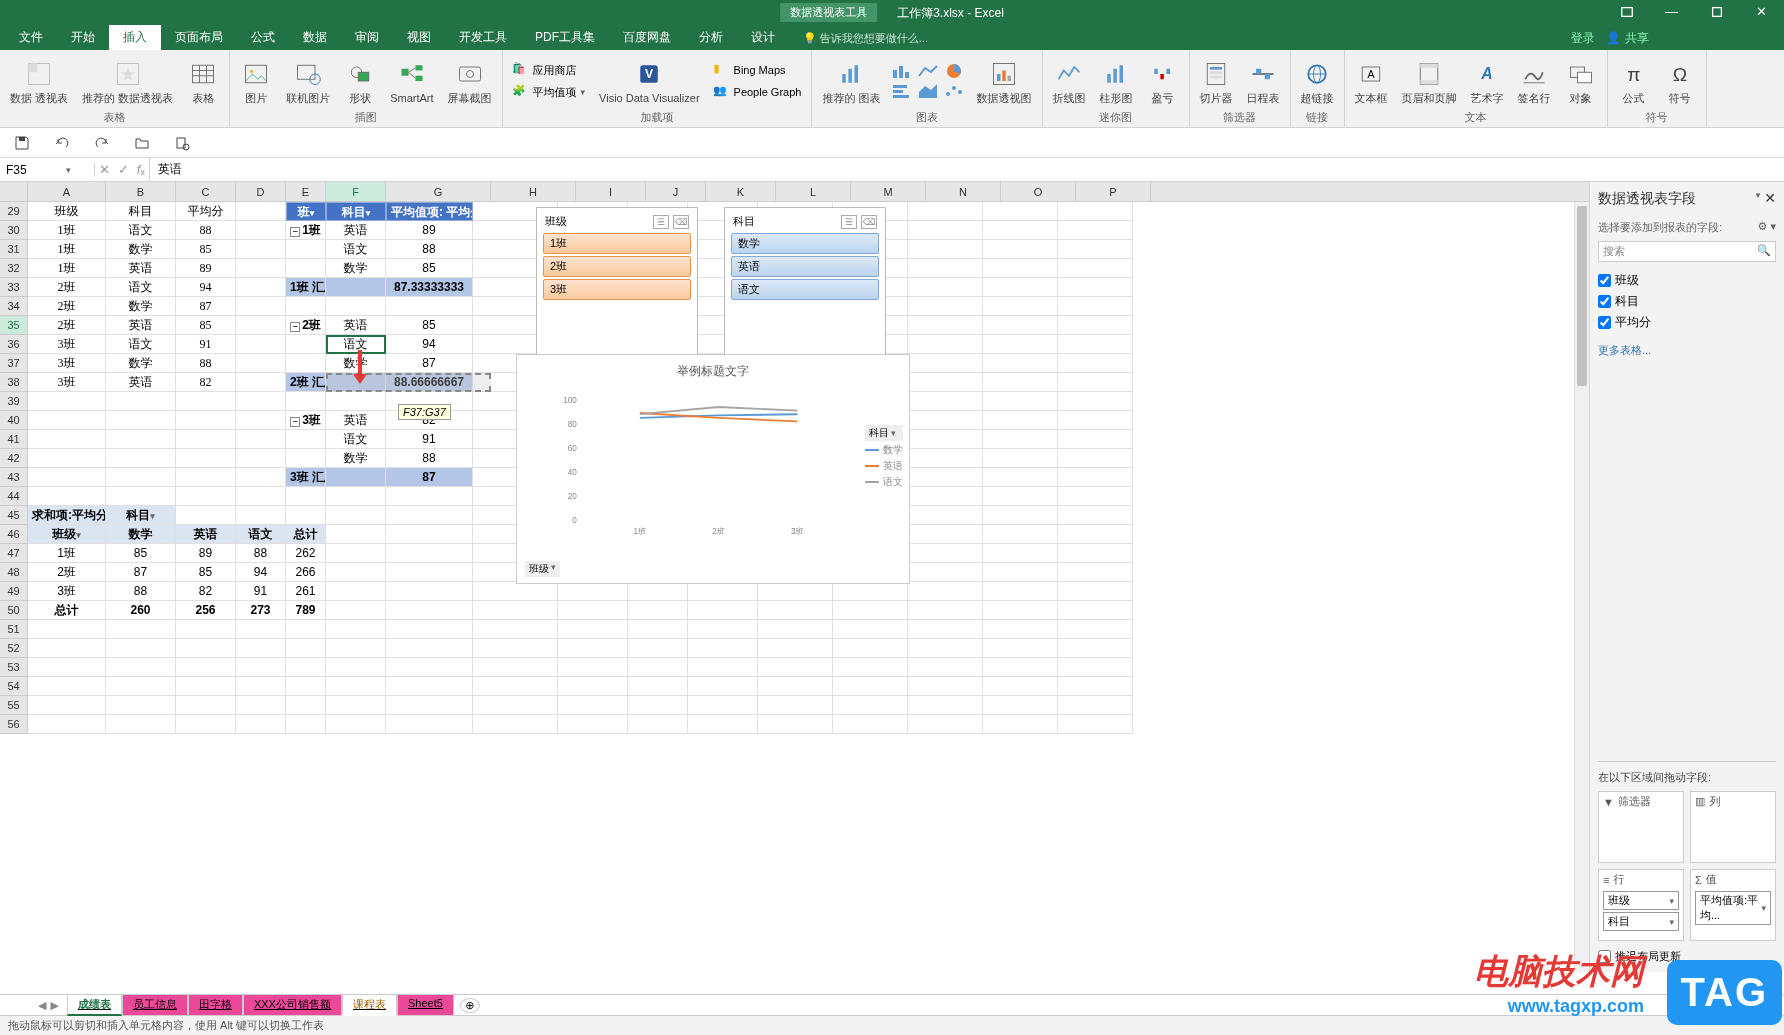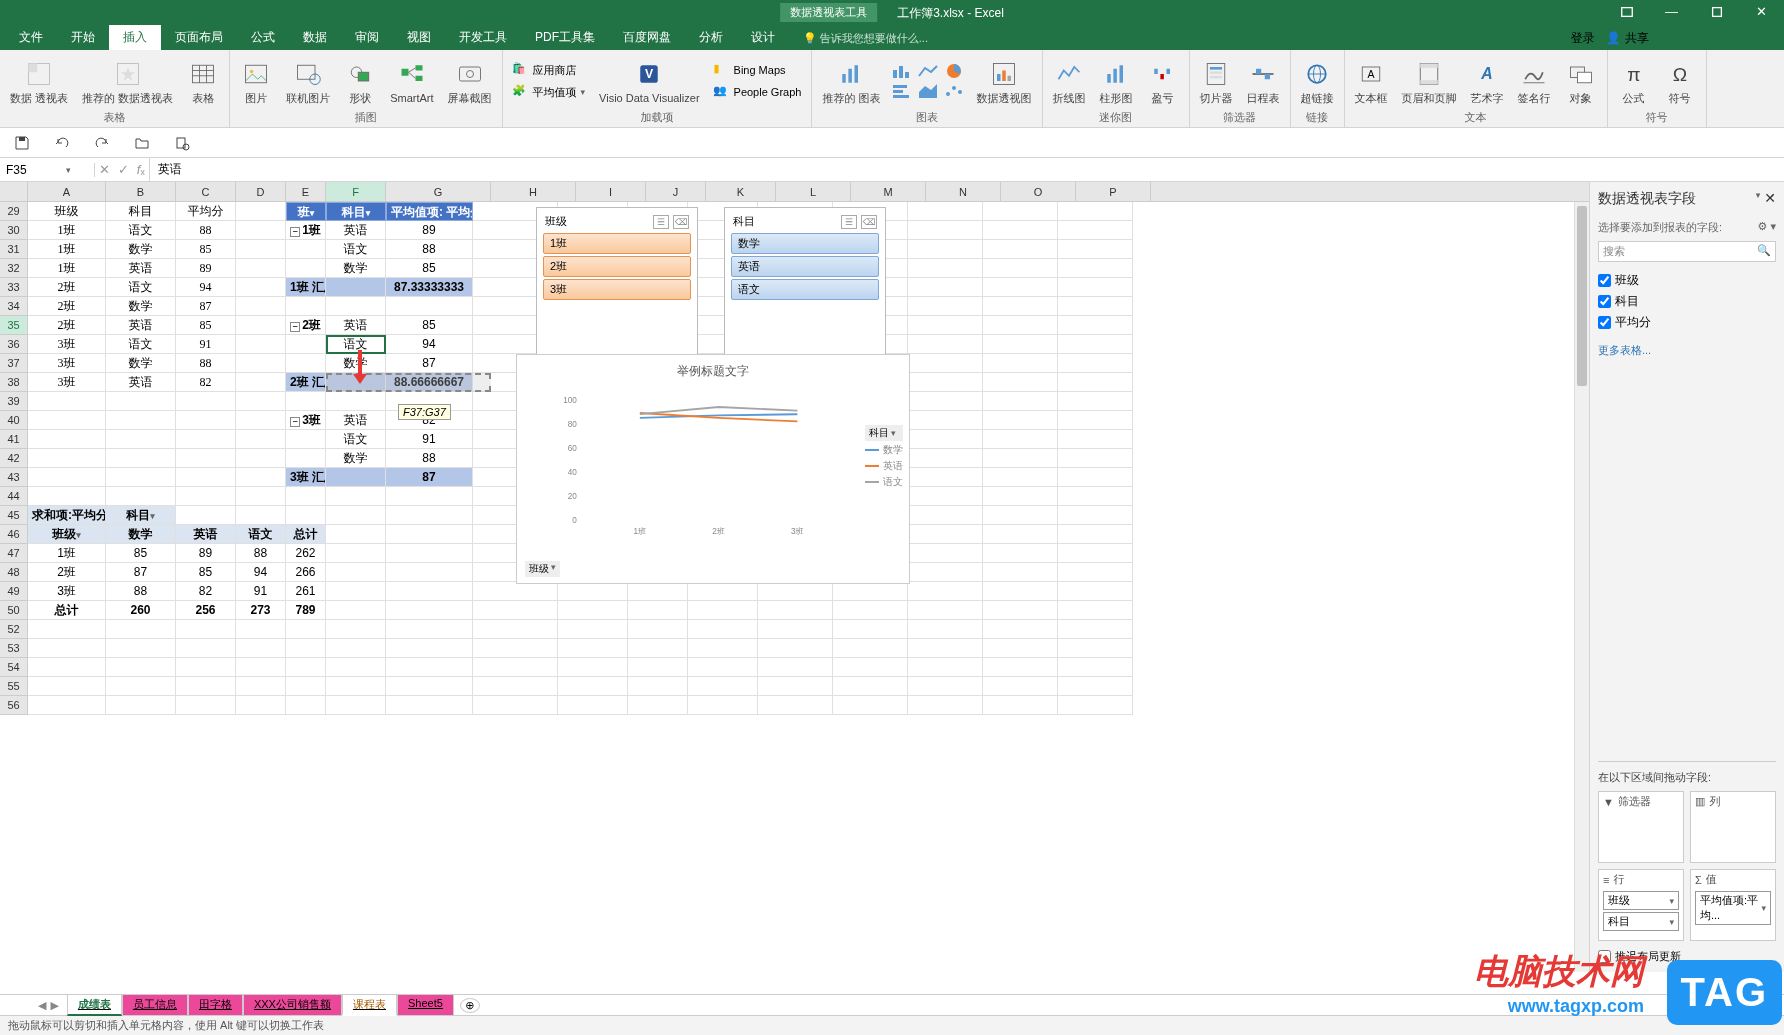--- a/index.html
+++ b/index.html
@@ -14,21 +14,21 @@
 .win-btn { width: 45px; height: 24px; text-align: center; line-height: 24px; cursor: pointer; font-size: 13px; }
 .win-box { width: 45px; height: 24px; display: flex; align-items: center; justify-content: center; }
 .win-box svg { width: 14px; height: 14px; }
 
 
 .ribbon-tabs { height: 24px; display: flex; align-items: flex-end; padding-left: 5px; position: absolute; bottom: 0; left: 0; right: 0; }
 .tab { padding: 4px 14px; color: #fff; cursor: pointer; font-size: 12px; }
 .tab.active { background: #fff; color: #217346; }
 .tab.context { color: #fff; }
 .tell-me { color: #c8e0d2; padding: 4px 14px; font-size: 11px; }
-.title-right-items { position: absolute; right: 135px; bottom: 3px; color: #000000; display: flex; gap: 12px; align-items: center; font-size: 12px; }
+.title-right-items { position: absolute; right: 135px; bottom: 3px; color: #86efac; display: flex; gap: 12px; align-items: center; font-size: 12px; }
 
 
 .ribbon { height: 78px; background: #f1f1f1; border-bottom: 1px solid #d4d4d4; display: flex; }
 .ribbon-group { border-right: 1px solid #d4d4d4; padding: 2px 6px 0; display: flex; flex-direction: column; align-items: center; }
 .ribbon-group-content { flex: 1; display: flex; align-items: center; gap: 6px; }
 .ribbon-group-label { font-size: 11px; color: #666; padding: 0 0 2px; }
 .ribbon-btn { display: flex; flex-direction: column; align-items: center; gap: 2px; cursor: pointer; padding: 2px 4px; min-width: 36px; }
 .ribbon-btn .icon-placeholder { width: 32px; height: 32px; display: flex; align-items: center; justify-content: center; }
 .ribbon-btn-label { font-size: 11px; color: #444; text-align: center; line-height: 1.1; white-space: nowrap; }
 .ribbon-small-row { display: flex; flex-direction: column; gap: 2px; }
@@ -1009,20 +1009,39 @@
           <div class="cell wI"></div>
           <div class="cell wJ"></div>
           <div class="cell wK"></div>
           <div class="cell wL"></div>
           <div class="cell wM"></div>
           <div class="cell wN"></div>
           <div class="cell wO"></div>
           <div class="cell wP"></div>
         </div>
         <div class="row">
+          <div class="row-h">51</div>
+          <div class="cell wA"></div>
+          <div class="cell wB"></div>
+          <div class="cell wC"></div>
+          <div class="cell wD"></div>
+          <div class="cell wE"></div>
+          <div class="cell wF"></div>
+          <div class="cell wG"></div>
+          <div class="cell wH"></div>
+          <div class="cell wI"></div>
+          <div class="cell wJ"></div>
+          <div class="cell wK"></div>
+          <div class="cell wL"></div>
+          <div class="cell wM"></div>
+          <div class="cell wN"></div>
+          <div class="cell wO"></div>
+          <div class="cell wP"></div>
+        </div>
+        <div class="row">
           <div class="row-h">52</div>
           <div class="cell wA"></div>
           <div class="cell wB"></div>
           <div class="cell wC"></div>
           <div class="cell wD"></div>
           <div class="cell wE"></div>
           <div class="cell wF"></div>
           <div class="cell wG"></div>
           <div class="cell wH"></div>
           <div class="cell wI"></div>

